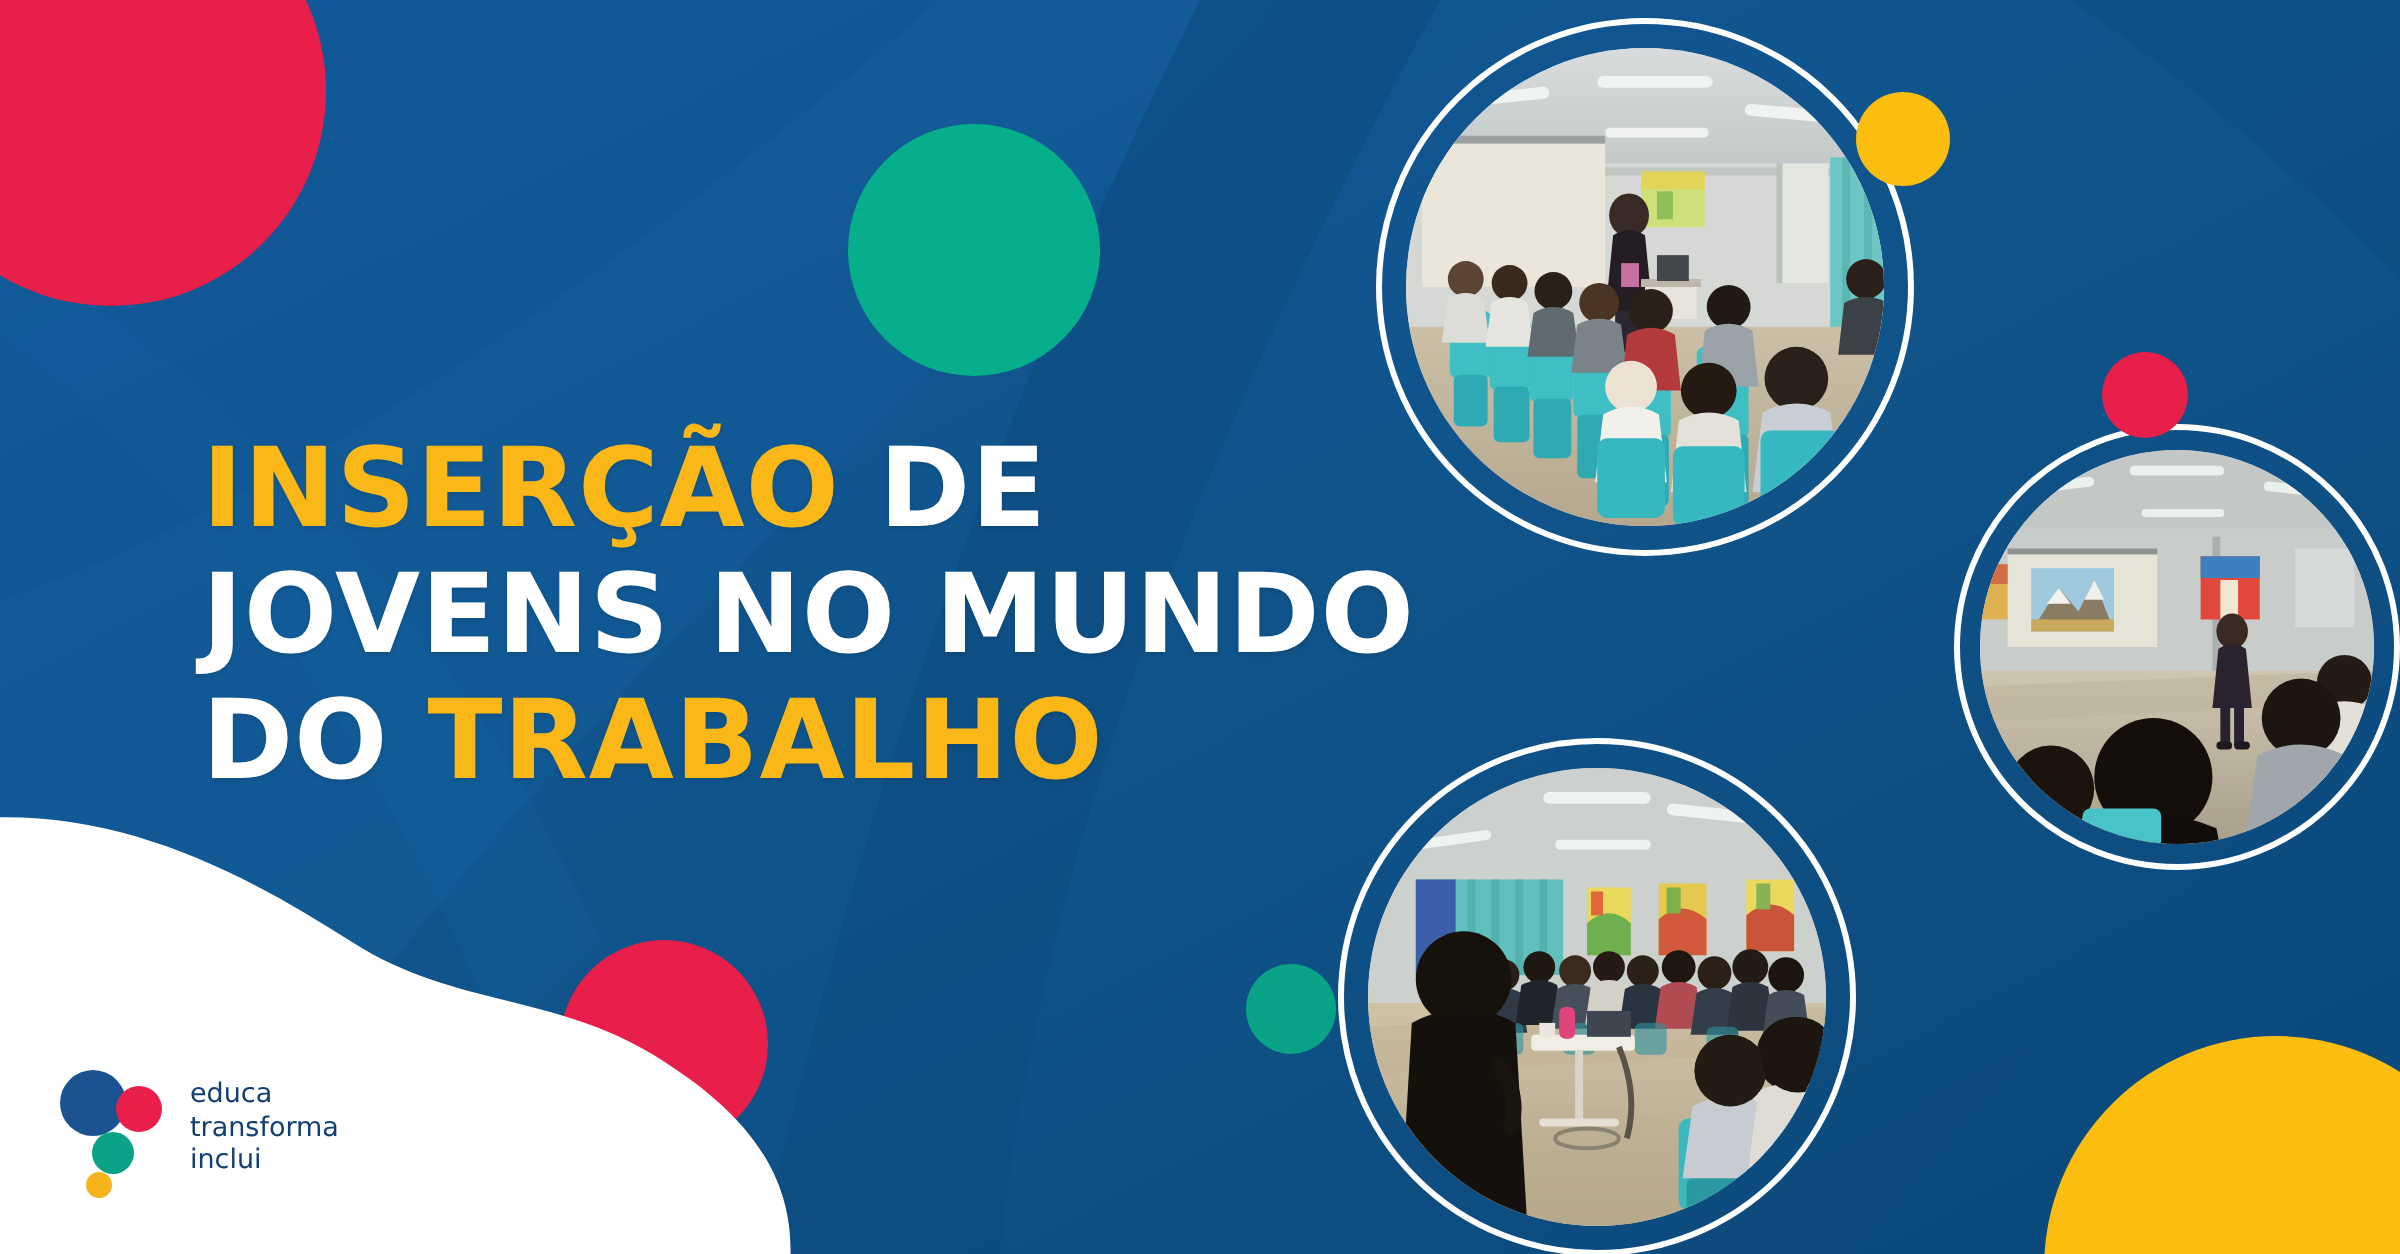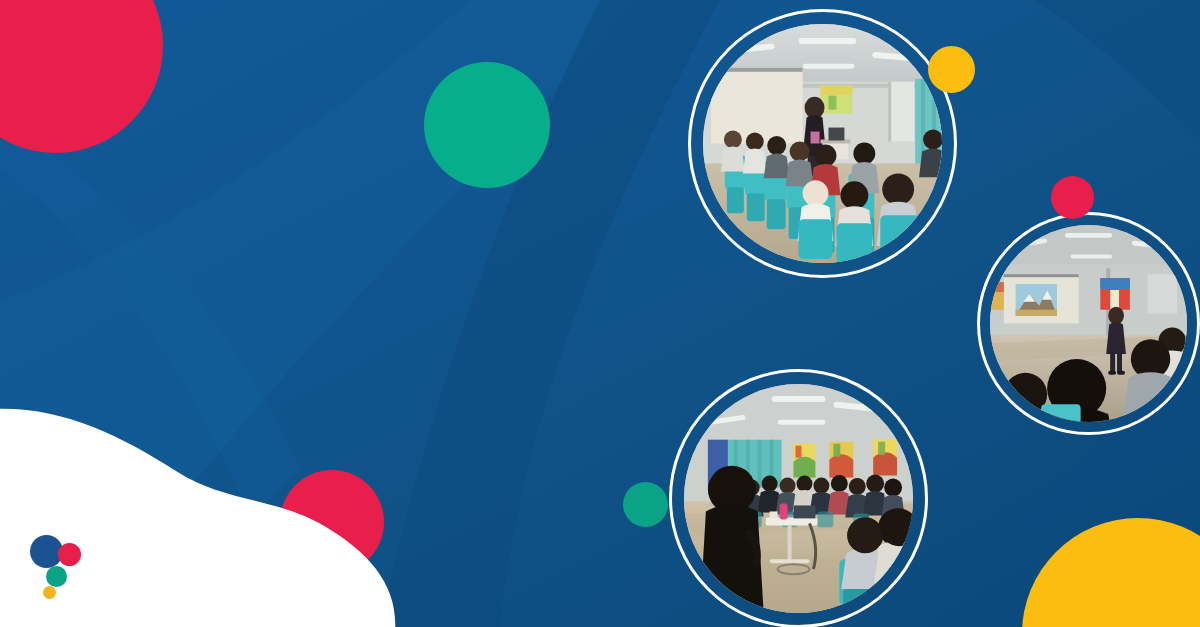--- a/index.html
+++ b/index.html
@@ -96,20 +96,29 @@
     <path d="M1035,0 L1200,0 L1200,140 C1130,70 1080,30 1035,0 Z" fill="#0C4B80" opacity=".5"></path>
     <path d="M1200,330 L1200,627 L930,627 C1020,520 1120,420 1200,330 Z" fill="#0C4B80" opacity=".45"></path>
     <path d="M0,120 C120,190 240,330 300,470 L250,520 C190,370 90,230 0,170 Z" fill="#14609F" opacity=".30"></path>
   </svg>
 
   <div class="deco deco-red-tl"></div>
   <div class="deco deco-teal-top"></div>
   <div class="deco deco-red-mid"></div>
   <div class="deco deco-yellow-br"></div>
 
+  <div class="headline">
+    <span class="hl-line">
+      <span class="hl-accent">INSERÇÃO</span><span> DE</span>
+    </span>
+    <span class="hl-line">JOVENS NO MUNDO</span>
+    <span class="hl-line">
+      <span>DO </span><span class="hl-accent">TRABALHO</span>
+    </span>
+  </div>
 
   <div class="photo-ring ring1"></div>
   <div class="photo ph1">
     <svg class="ph-svg" viewBox="0 0 240 240" preserveAspectRatio="xMidYMid slice">
       <defs>
         <linearGradient id="p1ceil" x1="0" y1="0" x2="0" y2="1">
           <stop offset="0%" stop-color="#D8DCDC"></stop>
             <stop offset="100%" stop-color="#BFC4C4"></stop>
         </linearGradient>
         <linearGradient id="p1floor" x1="0" y1="0" x2="0" y2="1">
@@ -426,15 +435,20 @@
              C382,154 412,188 404,240 L0,240 Z" fill="#FFFFFF"></path>
   </svg>
 
   <div class="logo">
     <div class="logo-dots">
       <span class="dot dot-navy"></span>
       <span class="dot dot-red"></span>
       <span class="dot dot-teal"></span>
       <span class="dot dot-yellow"></span>
     </div>
+    <div class="logo-tag">
+      <div>educa</div>
+      <div>transforma</div>
+      <div>inclui</div>
+    </div>
   </div>
 
 </div>
 
 </body></html>

